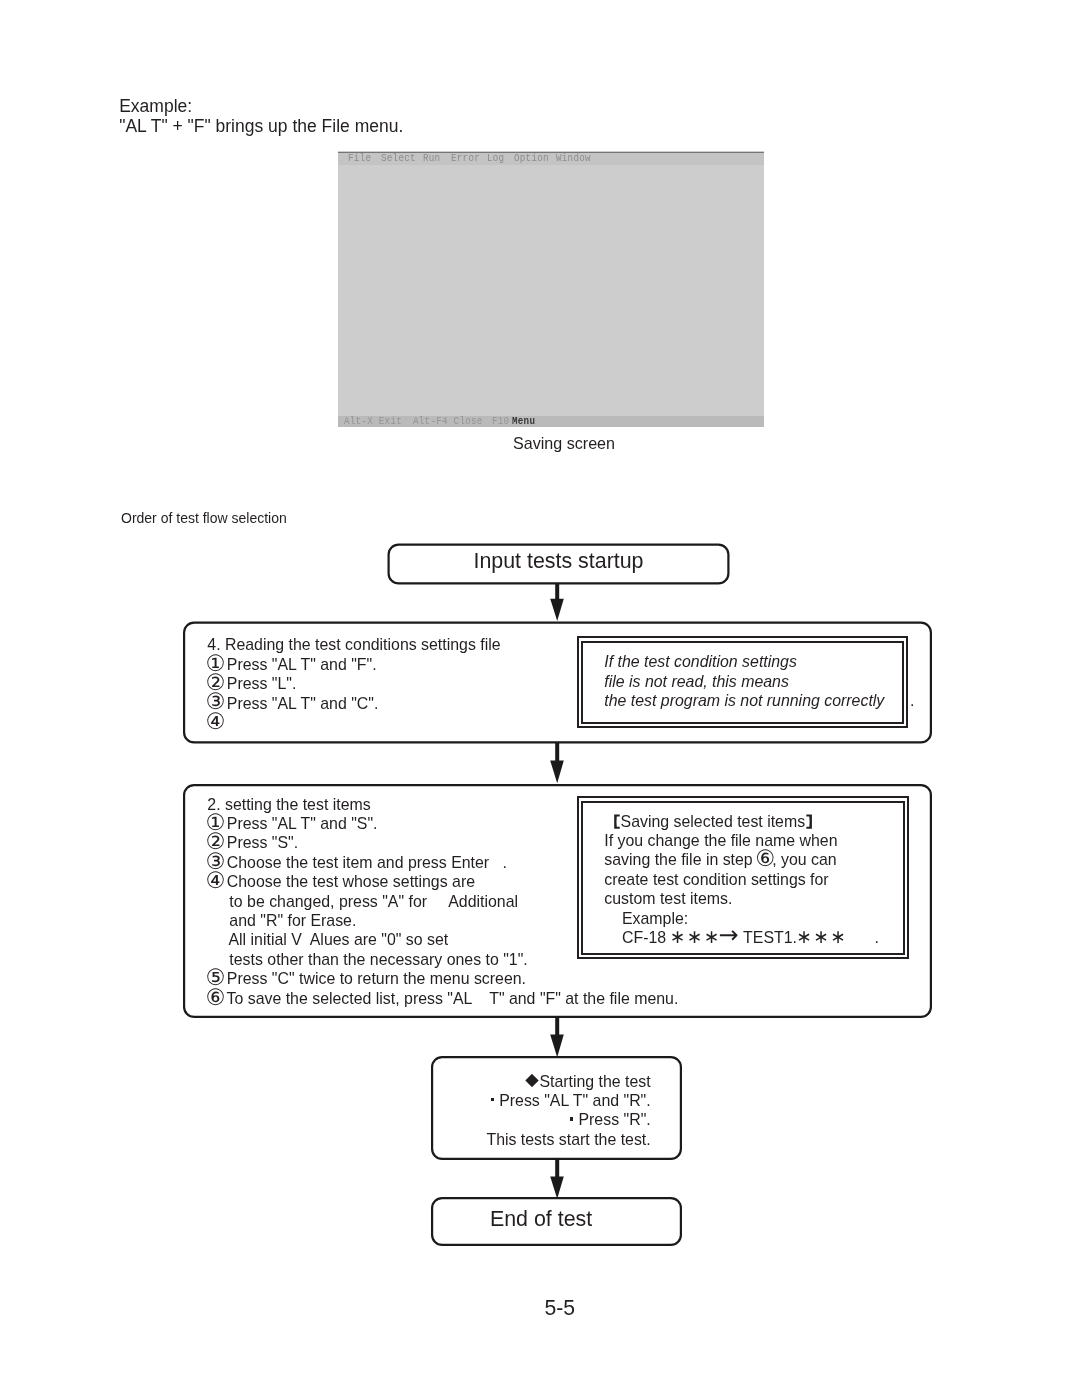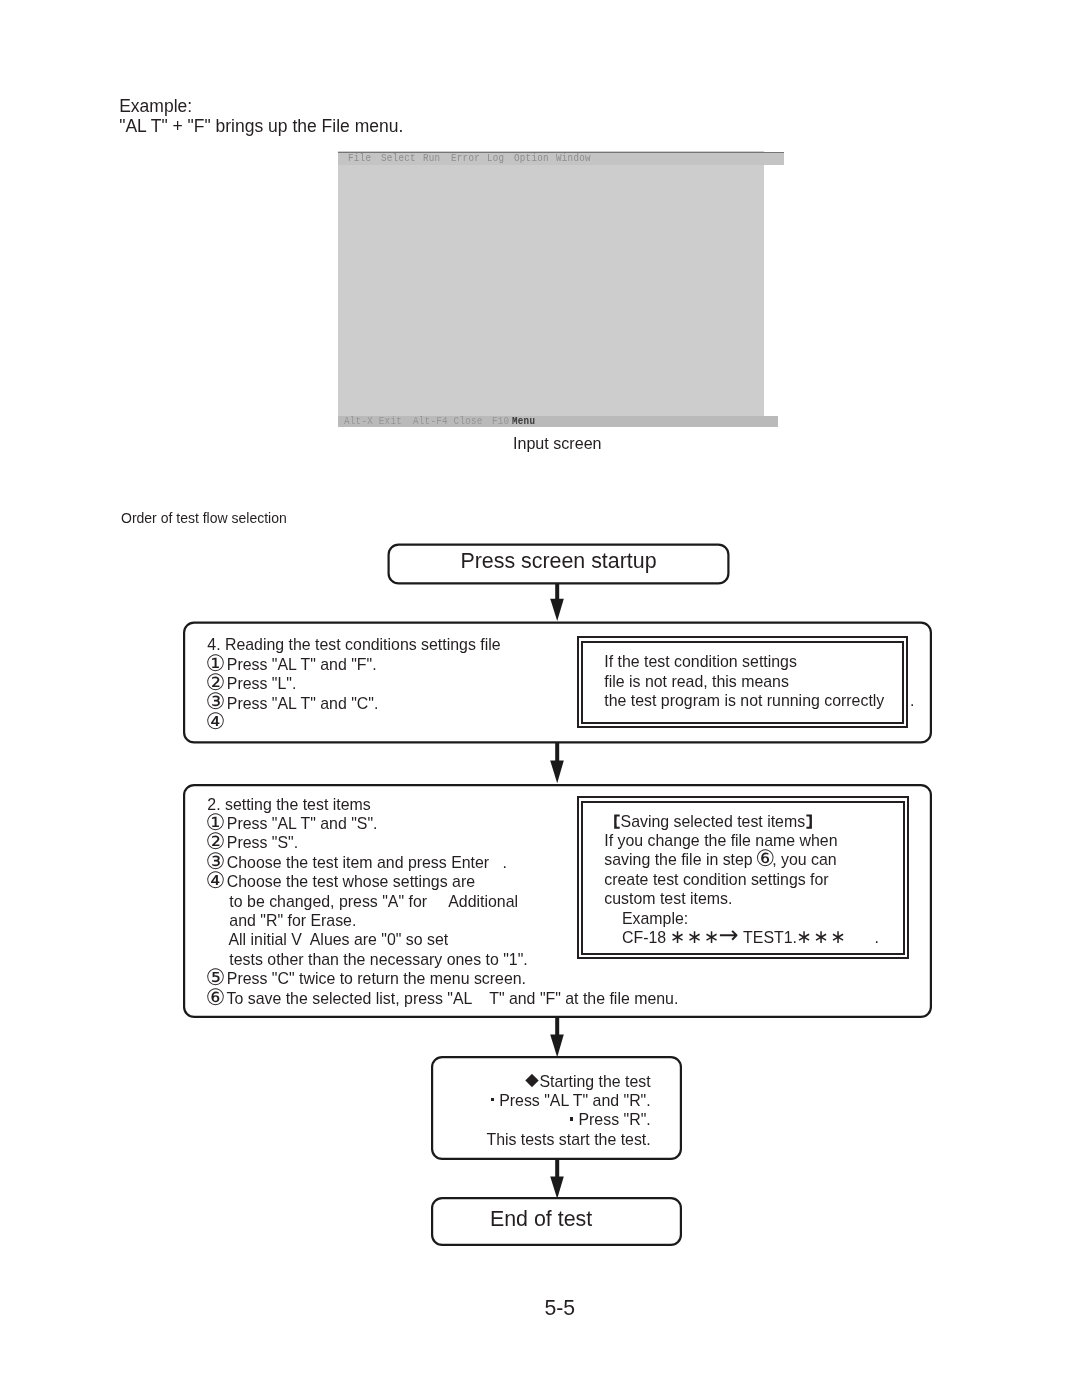--- a/index.html
+++ b/index.html
@@ -6,25 +6,25 @@
   body{width:1080px;height:1397px;background:#ffffff;position:relative;overflow:hidden;
        font-family:"Liberation Sans",sans-serif;color:#231f20;}
   .abs{position:absolute;}
 
   
   #intro{left:119.2px;top:95.7px;font-size:17.5px;line-height:20.4px;white-space:nowrap;}
 
   
   #shot{left:338px;top:151px;width:426px;height:275.6px;background:#cdcdcd;}
   #shot .menubar{position:absolute;left:0;top:1px;width:100%;height:11.5px;background:#c4c4c4;
-       border-top:1.6px solid #757575;padding-left:20px;}
+       border-top:1.6px solid #757575;}
   #shot .menubar .item{position:absolute;top:-0.5px;font-family:"Liberation Mono",monospace;
        font-size:11px;line-height:11.5px;color:#8d8d8d;transform:scale(0.84,1.0);
        transform-origin:left top;letter-spacing:0.3px;}
-  #shot .statusbar{position:absolute;left:0;bottom:0;width:100%;height:10.7px;background:#bababa;padding-left:14px;}
+  #shot .statusbar{position:absolute;left:0;bottom:0;width:100%;height:10.7px;background:#bababa;}
   #shot .statusbar .item{position:absolute;top:-1.2px;font-family:"Liberation Mono",monospace;
        font-size:11px;line-height:12px;color:#959595;transform:scale(0.84,1.0);
        transform-origin:left top;letter-spacing:0.3px;}
   #shot .statusbar .hl{color:#3a3a3a;font-weight:bold;}
   #shotcap{left:513px;top:435.2px;font-size:16.1px;line-height:16.1px;}
 
   
   #flowhead{left:121px;top:510.2px;font-size:14px;line-height:17.5px;}
   .ibox{position:absolute;box-sizing:border-box;border:2.2px solid #231f20;background:#fff;}
   .ibox2{position:absolute;left:2.4px;top:2.4px;right:2.4px;bottom:2.4px;box-sizing:border-box;
@@ -71,21 +71,21 @@
       <span class="item" style="left: 175.9px;">Option</span>
       <span class="item" style="left: 218.3px;">Window</span>
     </div>
   <div class="statusbar" id="statusbar">
       <span class="item" style="left: 5.8px;">Alt-X Exit</span>
       <span class="item" style="left: 74.8px;">Alt-F4 Close</span>
       <span class="item" style="left: 154.3px;">F10</span>
       <span class="item hl" style="left: 174.4px;">Menu</span>
     </div>
 </div>
-<div class="abs" id="shotcap">Input screen</div>
+<div class="abs" id="shotcap">Saving screen</div>
 
 <div class="abs" id="flowhead">Order of test flow selection</div>
 
 <div id="flow">
 
   <svg class="abs" id="flowsvg" width="1080" height="760" style="left:0;top:530px;">
 
     <rect x="388.6" y="14.6" width="339.8" height="38.8" rx="10" ry="10" fill="#fff" stroke="#1a1a1a" stroke-width="2.2"></rect>
 
     <g fill="#1a1a1a">
@@ -110,27 +110,27 @@
     <rect x="432.1" y="527.1" width="248.8" height="101.8" rx="10" ry="10" fill="#fff" stroke="#1a1a1a" stroke-width="2.2"></rect>
 
     <g fill="#1a1a1a">
       <rect x="555.2" y="628" width="4" height="20"></rect>
       <path d="M550.2 646.5 h13.6 L557.2 668.7 Z"></path>
     </g>
 
     <rect x="432.1" y="668.1" width="248.8" height="46.8" rx="10" ry="10" fill="#fff" stroke="#1a1a1a" stroke-width="2.2"></rect>
   </svg>
 
-  <div class="abs title" style="left:388.6px;top:550.9px;width:339.8px;">Press screen startup</div>
+  <div class="abs title" style="left:388.6px;top:550.9px;width:339.8px;">Input tests startup</div>
 
   <div class="abs txt" id="step1-lines" style="left:207.3px;top:635.3px;"><div>4. Reading the test conditions settings file</div><div><span class="cnum">①</span> Press "AL T" and "F".</div><div><span class="cnum">②</span> Press "L".</div><div><span class="cnum">③</span> Press "AL T" and "C".</div><div><span class="cnum">④</span></div></div>
   <div class="abs ibox" style="left:577px;top:636.2px;width:331.2px;height:91.8px;">
     <div class="ibox2"></div>
   </div>
-  <div class="abs txt" id="step1-note" style="left:604.3px;top:652.1px;"><div>If the test condition settings</div><div>file is not read, this means</div><div>the test program is not running correctly</div></div>
+  <div class="abs txt" id="step1-note" style="left:604.3px;top:652.1px;font-style:italic;"><div>If the test condition settings</div><div>file is not read, this means</div><div>the test program is not running correctly</div></div>
   <div class="abs txt" style="left:910px;top:690.9px;">.</div>
 
   <div class="abs txt" id="step2-lines" style="left:207.3px;top:794.6px;"><div>2. setting the test items</div><div><span class="cnum">①</span> Press "AL T" and "S".</div><div><span class="cnum">②</span> Press "S".</div><div><span class="cnum">③</span> Choose the test item and press Enter   .</div><div><span class="cnum">④</span> Choose the test whose settings are</div><div>     to be changed, press "A" for     Additional</div><div>     and "R" for Erase.</div><div>     All initial V  Alues are "0" so set</div><div>     tests other than the necessary ones to "1".</div><div><span class="cnum">⑤</span> Press "C" twice to return the menu screen.</div><div><span class="cnum">⑥</span> To save the selected list, press "AL    T" and "F" at the file menu.</div></div>
   <div class="abs ibox" style="left:577.1px;top:796.4px;width:331.9px;height:162.5px;">
     <div class="ibox2"></div>
   </div>
   <div class="abs txt" id="step2-note" style="left:604.3px;top:811.6px;"><div>  <span class="brk open"><svg viewBox="0 0 66 154">
             <path fill="#231f20" d="M2 0 H62 V22 H30 Q24 77 30 132 H62 V154 H2 Z"></path>
           </svg></span>Saving selected test items<span class="brk close"><svg viewBox="0 0 66 154">
             <path fill="#231f20" d="M2 0 H62 V22 H30 Q24 77 30 132 H62 V154 H2 Z"></path>

